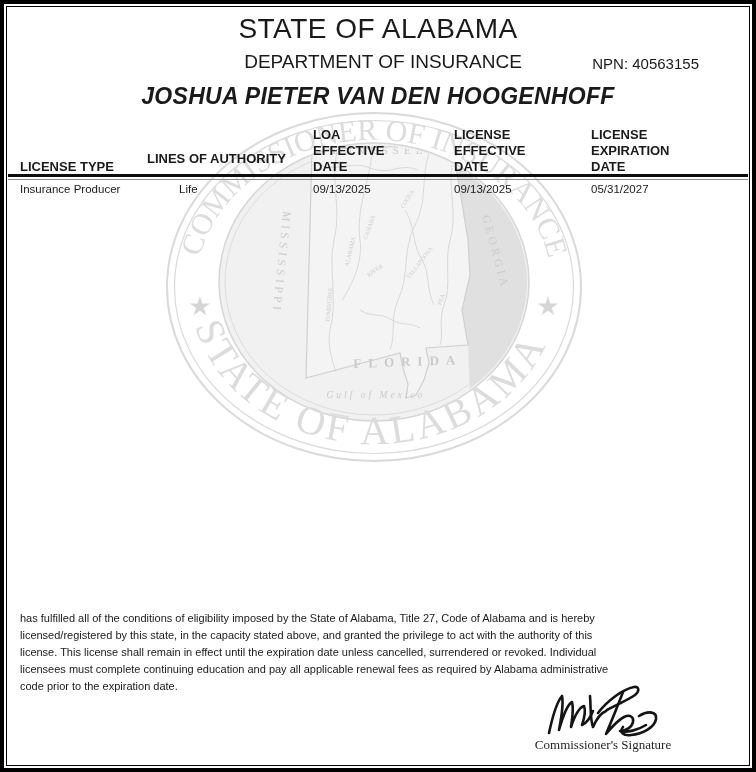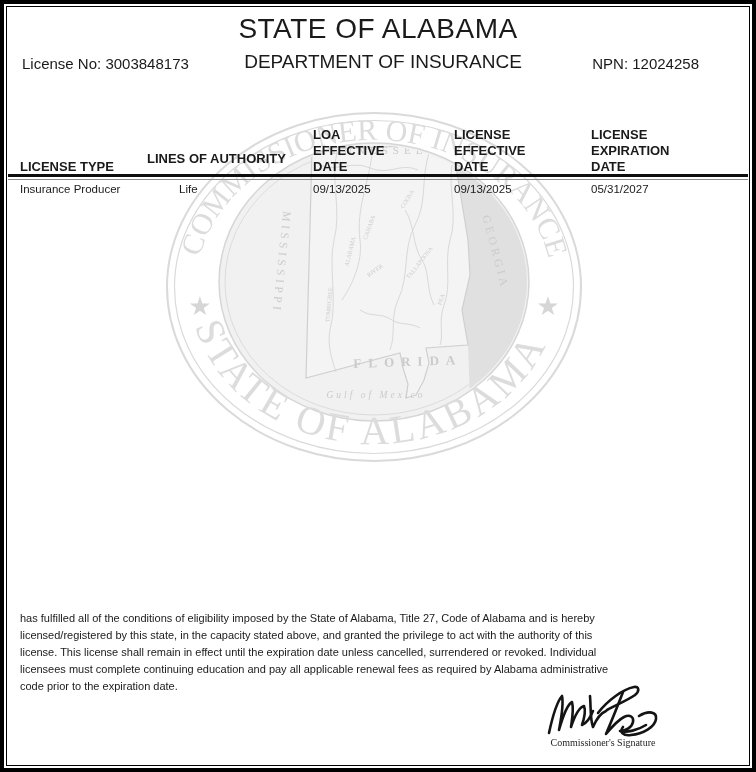--- a/index.html
+++ b/index.html
@@ -37,21 +37,21 @@
   .d-c2{left:147px;margin-left:32px;}
   .d-c3{left:313px;}
   .d-c4{left:454px;}
   .d-c5{left:591px;}
 
   .eligibility{left:20px;top:610px;width:700px;font-size:11px;line-height:17px;white-space:pre-line;}
   .contact{left:20px;top:681px;width:500px;font-size:13px;line-height:14.3px;white-space:pre-line;}
 
   .sig-svg{position:absolute;left:535px;top:683px;width:135px;height:56px;z-index:2;}
   .sig-caption{left:528px;top:737px;width:150px;text-align:center;
-    font-family:"Liberation Serif",serif;font-size:10px;color:#1f1f1f;}
+    font-family:"Liberation Serif",serif;font-size:13px;color:#1f1f1f;}
 </style>
 </head>
 <body>
 
 <div class="page">
 
   <svg class="seal-svg" viewBox="0 0 756 772" xmlns="http://www.w3.org/2000/svg" aria-hidden="true">
     <defs>
       <clipPath id="innerClip">
           <ellipse cx="374" cy="282" rx="153" ry="137"></ellipse>
@@ -111,29 +111,26 @@
       </text>
       <text font-size="40" letter-spacing="3">
         <textPath href="#arcBottom" startOffset="40" textLength="440">STATE OF ALABAMA</textPath>
       </text>
       <text x="200" y="315" font-size="26" text-anchor="middle" fill="#d6d6d6">★</text>
       <text x="548" y="315" font-size="26" text-anchor="middle" fill="#d6d6d6">★</text>
     </g>
   </svg>
 
   <div class="layer doc-title">STATE OF ALABAMA</div>
-  <div class="layer license-no">
-    <span>License No:</span>
-    <span>3003848173</span>
-  </div>
   <div class="layer department">DEPARTMENT OF INSURANCE</div>
   <div class="layer npn">
     <span>NPN:</span>
-    <span>12024258</span>
+    <span>40563155</span>
   </div>
+  <div class="layer licensee-name">JOSHUA PIETER VAN DEN HOOGENHOFF</div>
 
   <div class="layer th h-license-type">LICENSE TYPE</div>
   <div class="layer th h-loa-lines">LINES OF AUTHORITY</div>
   <div class="layer th th-center h-c3">LOA
 EFFECTIVE
 DATE</div>
   <div class="layer th th-center h-c4">LICENSE
 EFFECTIVE
 DATE</div>
   <div class="layer th th-center h-c5">LICENSE

